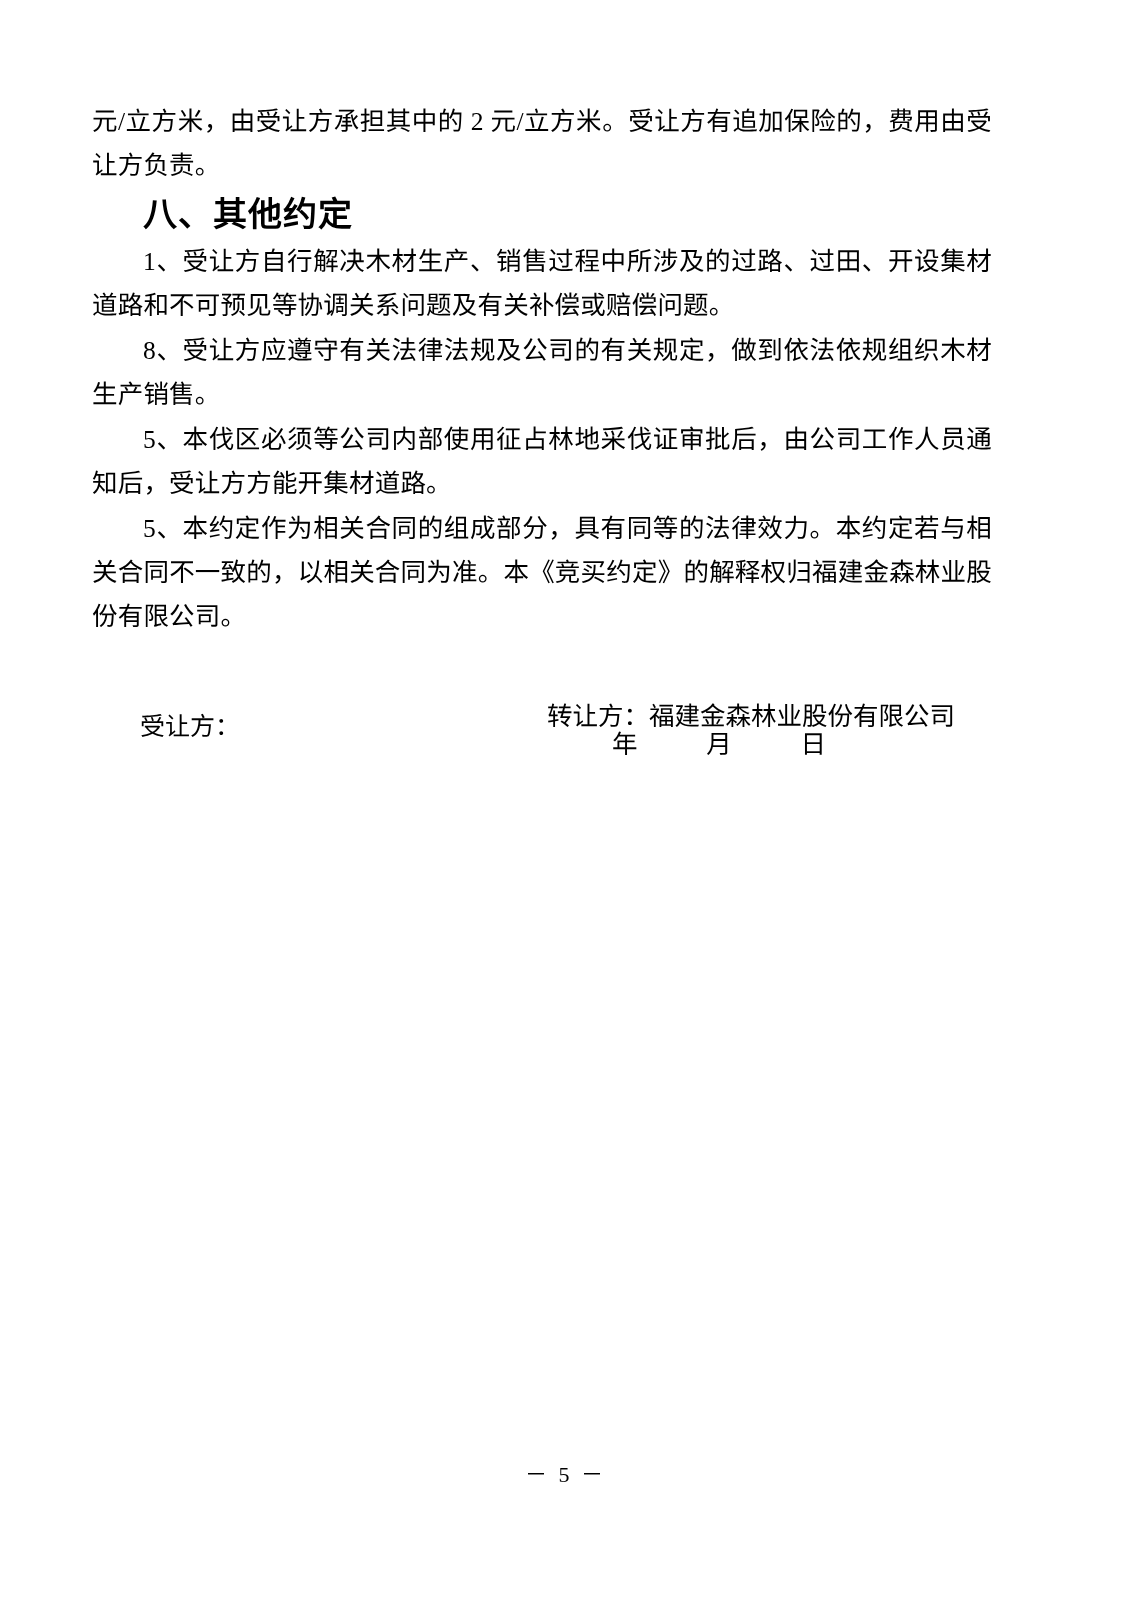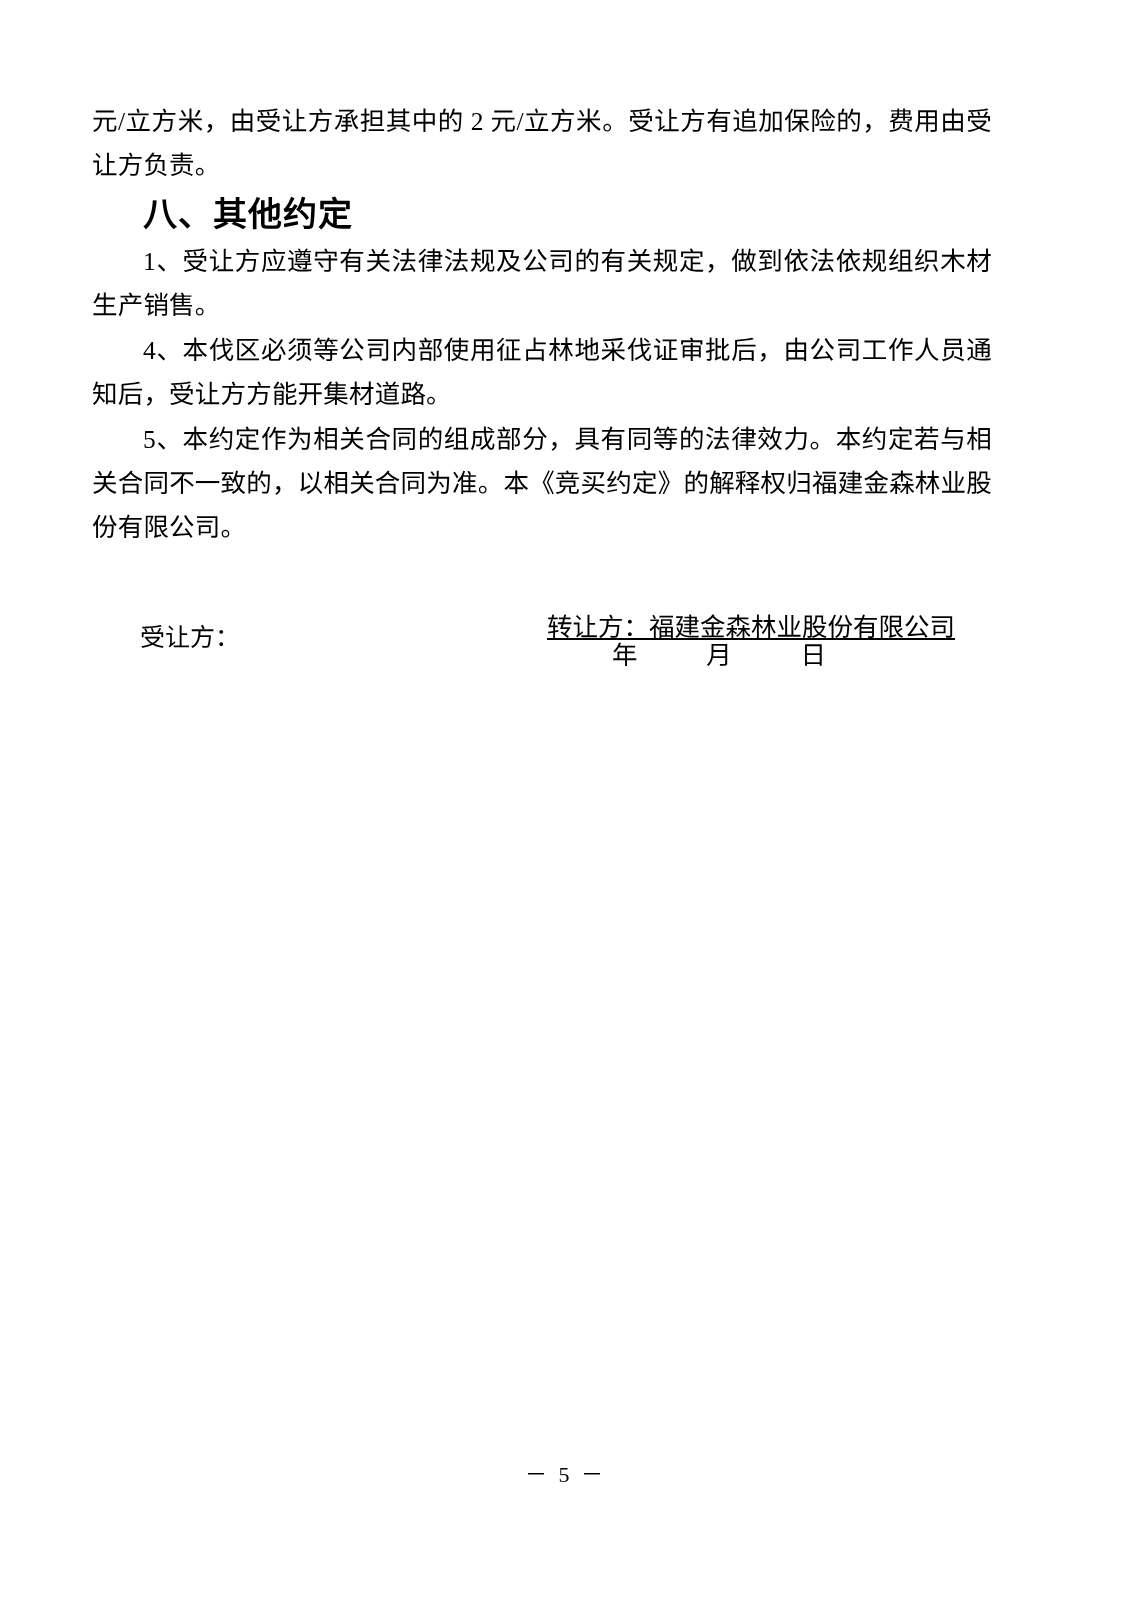--- a/index.html
+++ b/index.html
@@ -58,21 +58,20 @@
     font-size: 25px;
     line-height: 44px;
   }
   .sig-right {
     position: absolute;
     left: 455px;
     top: 0;
     font-size: 25.5px;
     line-height: 44px;
     white-space: nowrap;
-    text-decoration: underline;
   }
   .sig-date {
     position: absolute;
     left: 520px;
     top: 28px;
     font-size: 25.5px;
     line-height: 44px;
     white-space: nowrap;
   }
   .sig-date span {
@@ -96,22 +95,23 @@
 <body>
 
 <div class="page">
 
   <div class="content">
 
     <p class="para">元/立方米，由受让方承担其中的 2 元/立方米。受让方有追加保险的，费用由受让方负责。</p>
 
     <h2 class="section-heading">八、其他约定</h2>
 
-    <p class="para indent">1、受让方应遵守有关法律法规及公司的有关规定，做到依法依规组织木材生产销售。</p>
-    <p class="para indent">4、本伐区必须等公司内部使用征占林地采伐证审批后，由公司工作人员通知后，受让方方能开集材道路。</p>
+    <p class="para indent">1、受让方自行解决木材生产、销售过程中所涉及的过路、过田、开设集材道路和不可预见等协调关系问题及有关补偿或赔偿问题。</p>
+    <p class="para indent">8、受让方应遵守有关法律法规及公司的有关规定，做到依法依规组织木材生产销售。</p>
+    <p class="para indent">5、本伐区必须等公司内部使用征占林地采伐证审批后，由公司工作人员通知后，受让方方能开集材道路。</p>
     <p class="para indent">5、本约定作为相关合同的组成部分，具有同等的法律效力。本约定若与相关合同不一致的，以相关合同为准。本《竞买约定》的解释权归福建金森林业股份有限公司。</p>
 
     <div class="sig-block">
       <div class="sig-left">受让方：</div>
       <div class="sig-right">转让方：福建金森林业股份有限公司</div>
       <div class="sig-date">
         <span>年</span>
         <span class="date-gap"></span>
         <span>月</span>
         <span class="date-gap"></span>

